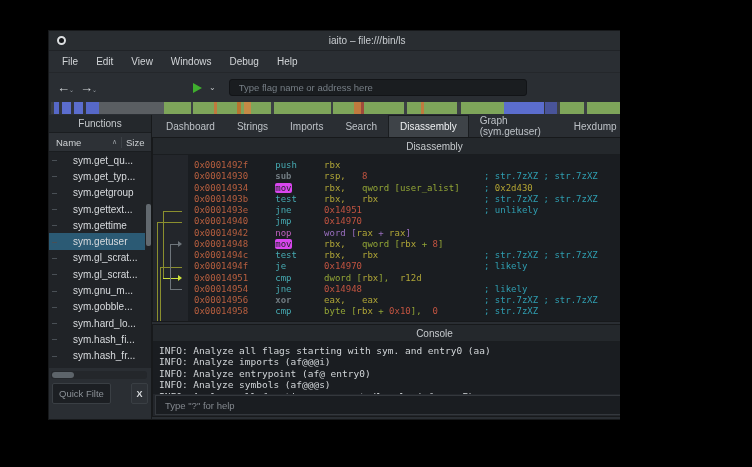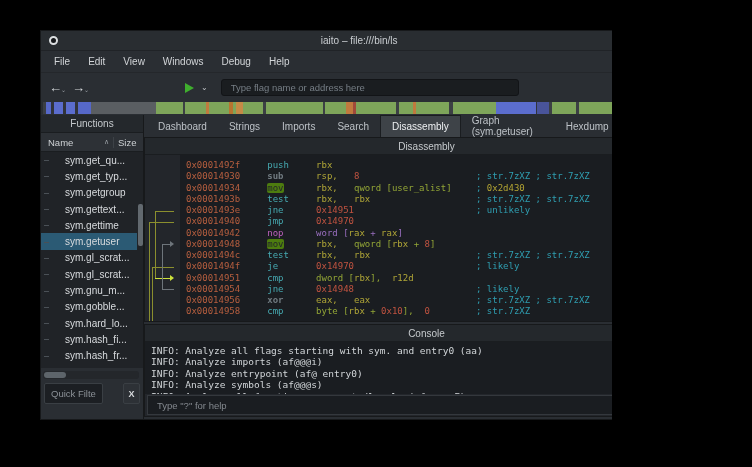--- a/index.html
+++ b/index.html
@@ -1,18 +1,18 @@
 <!DOCTYPE html>
 <html><head>
 <meta charset="utf-8">
 <style>
   * { margin:0; padding:0; box-sizing:border-box; }
   body { background:#000; }
   .stage { position:relative; width:612px; height:467px; background:#000; overflow:hidden;
-           font-family:"Liberation Sans", sans-serif; }
+           font-family:"Liberation Sans", sans-serif;margin-left:8px; }
   .window { position:absolute; left:40px; top:30px; width:672px; height:390px;
             background:#2a2e33; border:1px solid #17191b; display:flex; flex-direction:column; }
 
   
   .titlebar { height:20px; background:#292d31; border-bottom:1px solid #202327;
               display:flex; align-items:center; padding:0 8px; gap:6px; flex:none; }
   .app-icon { width:9px; height:9px; border-radius:50%; border:2px solid #dcdfe1; background:#15171a; flex:none; }
   .win-title { flex:1; text-align:center; color:#c9cdd1; font-size:10px; }
   .win-controls { display:flex; gap:11px; color:#b4b8bc; font-size:9px; }
   .win-controls span { cursor:default; }
@@ -78,21 +78,21 @@
                   border-bottom:1px solid #1a1d20; flex:none; }
   .disasm-content { flex:1; position:relative; background:#23262b; overflow:hidden; }
   .code { position:absolute; left:35px; top:0; right:7px; bottom:0; background:#1a1d21;
           padding:5px 0 0 6px; font-family:"DejaVu Sans Mono", monospace; font-size:9px;
           line-height:11.25px; white-space:pre; overflow:hidden; }
   .dline { position:relative; height:11.25px; }
   .cmt { position:absolute; left:290px; top:0; }
   .tk-addr { color:#b85f3f; }
   .tk-cyan { color:#46aab2; }
   .tk-dim  { color:#707a80;font-weight:bold; }
-  .tk-chip { color:#23262a; background:#4d7c0f; border-radius:2px; }
+  .tk-chip { color:#23262a; background:#d946ef; border-radius:2px; }
   .tk-mag  { color:#bf62bf; }
   .tk-reg  { color:#b0a637; }
   .tk-num  { color:#c05340; }
   .tk-kw   { color:#93a636; }
   .tk-purp { color:#9a6fc0; }
   .tk-ccyan{ color:#2f9fb2; }
   .tk-cyel { color:#b3a433; }
 
   .arrow-seg { position:absolute; }
   .ah { width:0; height:0; border-top:3px solid transparent; border-bottom:3px solid transparent; }

